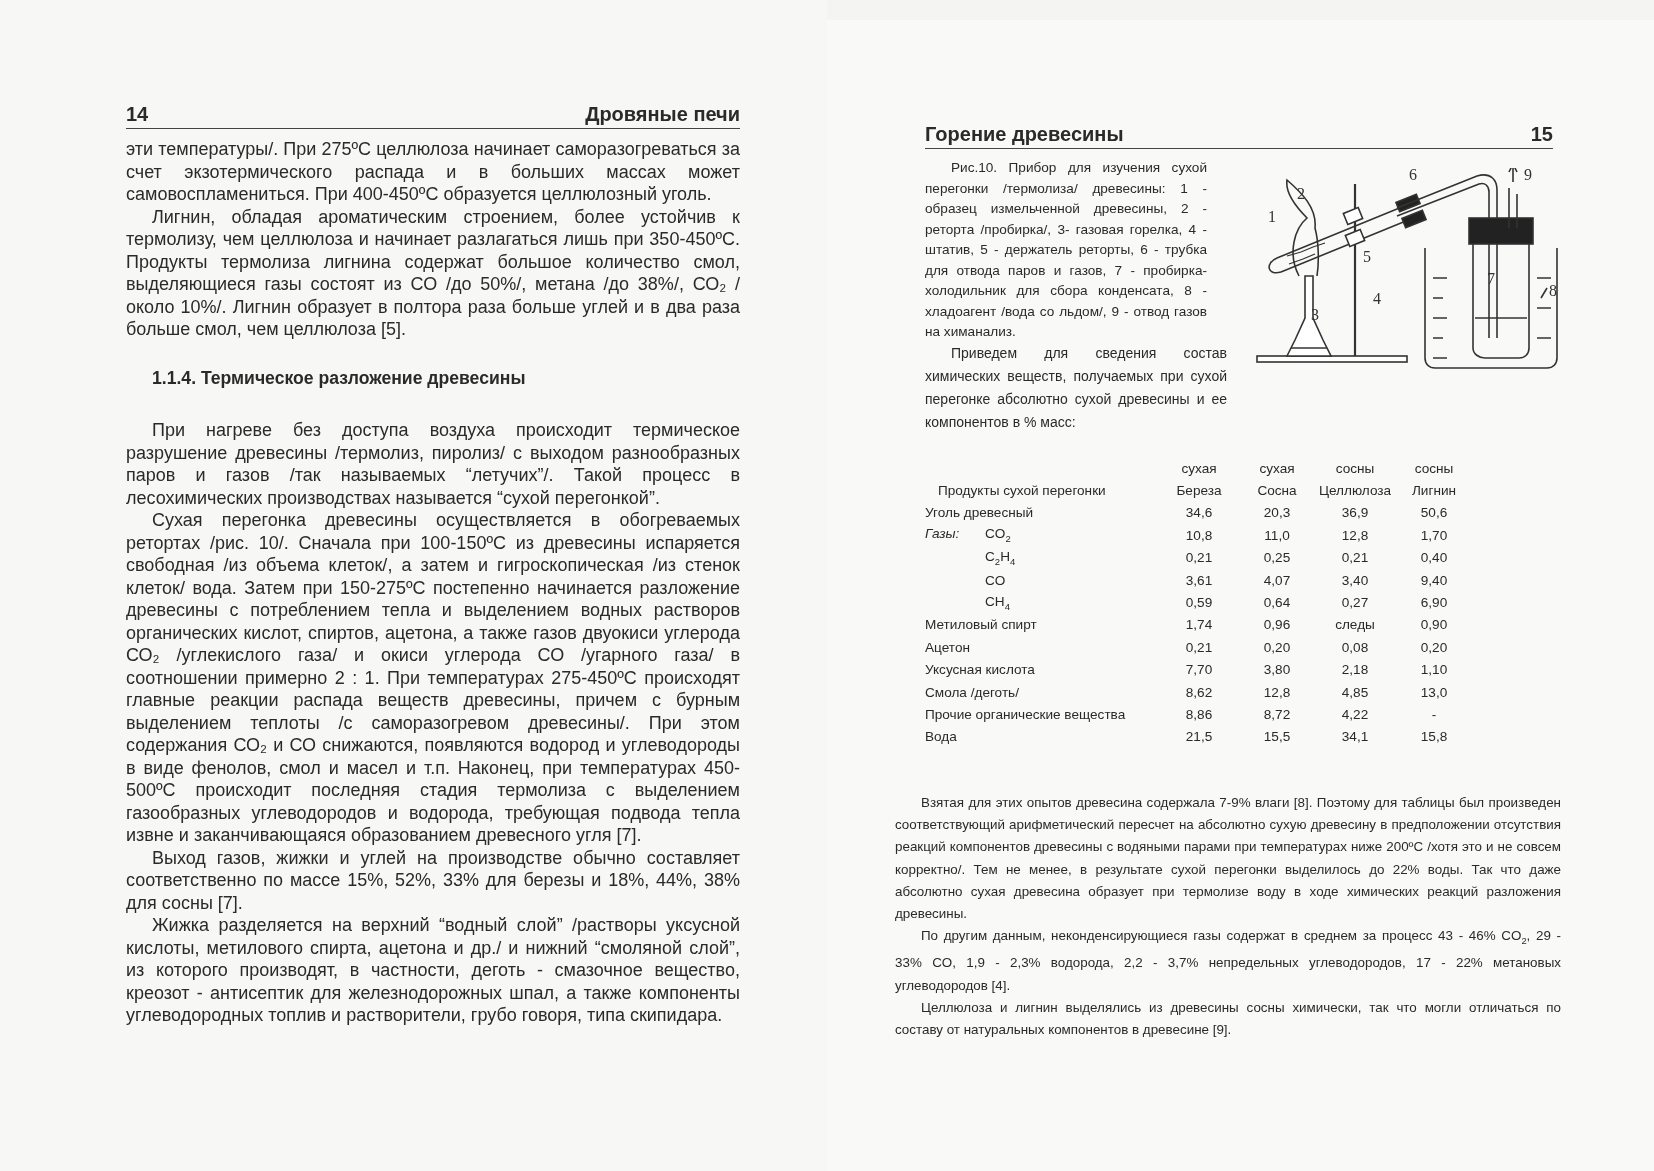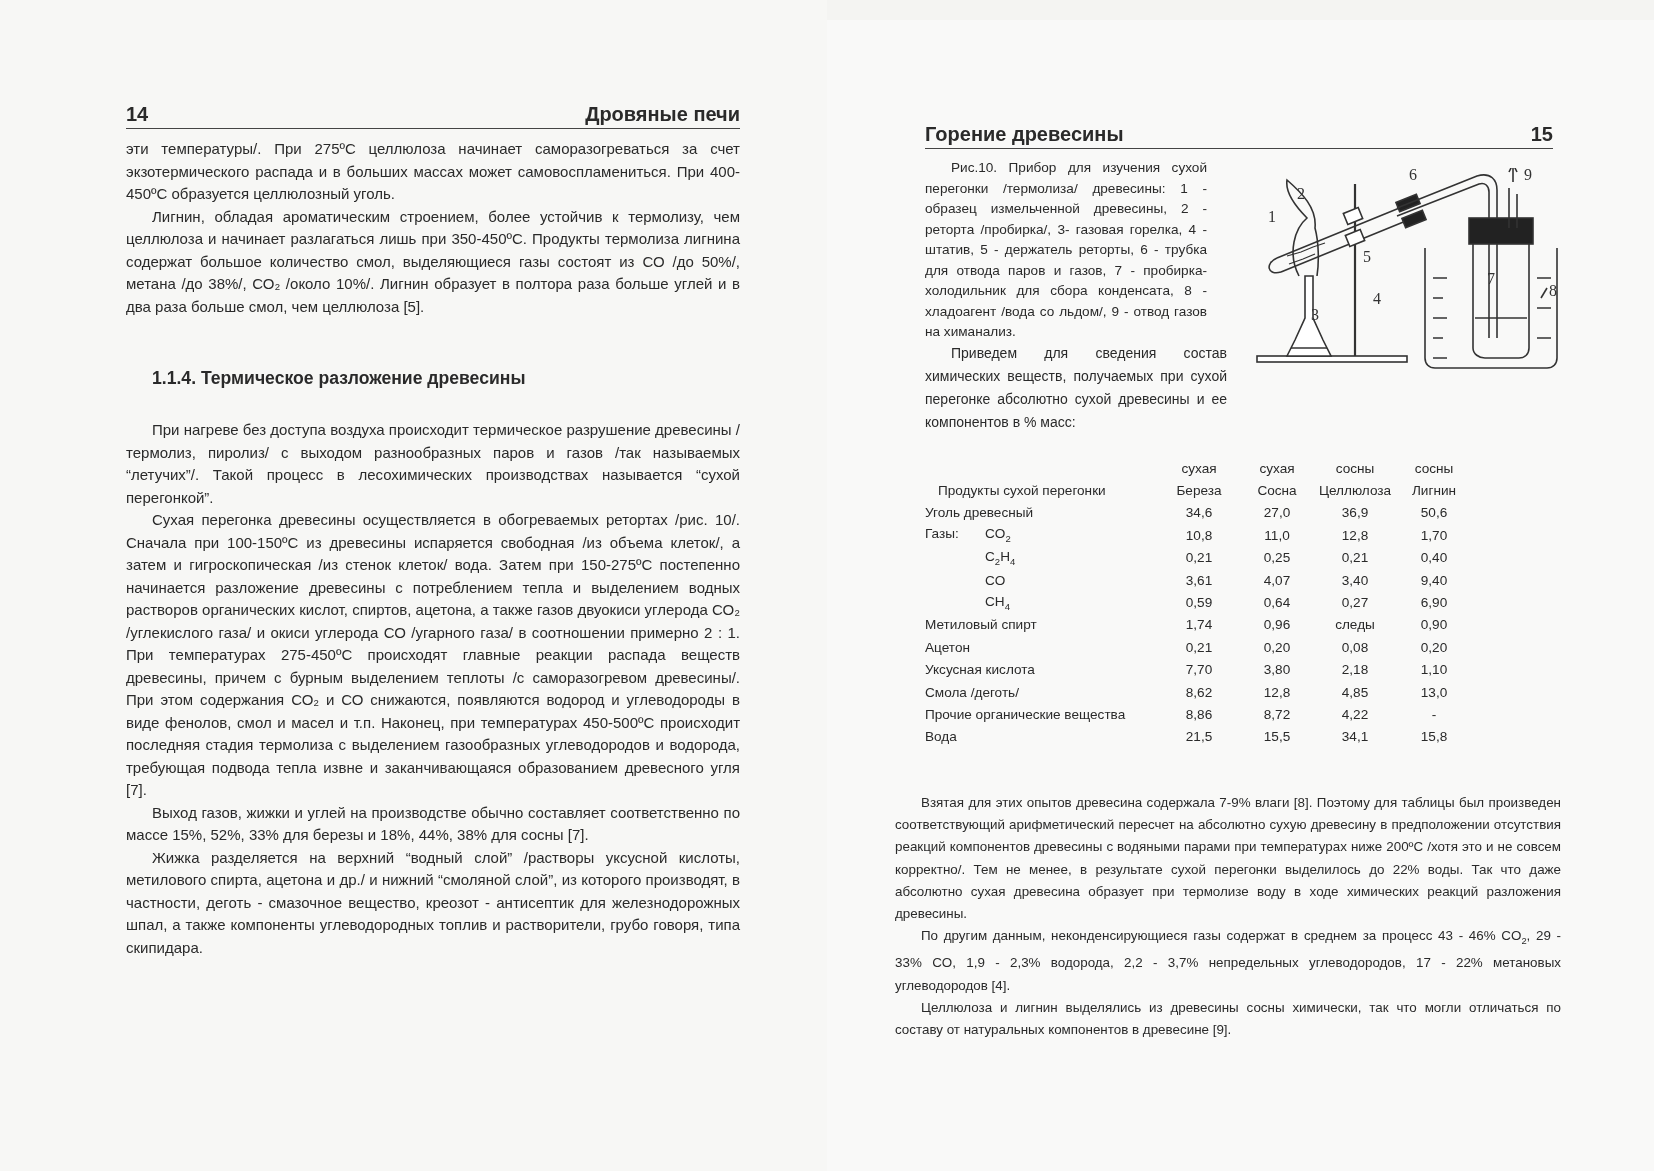--- a/index.html
+++ b/index.html
@@ -5,21 +5,21 @@
   html,body{margin:0;padding:0;}
   body{width:1654px;height:1171px;background:#f4f4f2;position:relative;overflow:hidden;
        font-family:"Liberation Sans","DejaVu Sans",sans-serif;color:#2a2a2a;}
   .page{position:absolute;top:0;height:1171px;}
   #left{left:0;width:827px;background:#f7f7f5;}
   #right{left:827px;width:827px;background:#f9f9f8;margin-top:20px;}
   .hdr{position:absolute;top:98px;height:30px;border-bottom:1.5px solid #444;display:flex;justify-content:space-between;align-items:flex-end;font-weight:bold;font-size:20px;}
   #left .hdr{left:126px;width:614px;}
   #right .hdr{left:98px;width:628px;}
   .hdr span{padding-bottom:2px;}
-  .ltext{position:absolute;left:126px;width:614px;font-size:15px;line-height:22.5px;text-align:justify;}
+  .ltext{position:absolute;left:126px;width:614px;font-size:18px;line-height:22.5px;text-align:justify;}
   .ltext p{margin:0;text-indent:0;}
   .ltext p.ind{text-indent:26px;}
   .sect{position:absolute;left:152px;top:368px;font-size:17.6px;font-weight:bold;}
   .rsmall{position:absolute;font-size:13.6px;line-height:20.5px;text-align:justify;}
   .rsmall p{margin:0;}
   .rsmall p.ind{text-indent:26px;}
   table.t{position:absolute;left:98px;top:437px;border-collapse:collapse;font-size:13.6px;}
   table.t td{padding:0;height:22.4px;white-space:nowrap;}
   table.t td.n{text-align:center;}
   .c0{width:222px;padding-left:38px !important;}
@@ -124,26 +124,26 @@
       <td class="n c1">Береза</td>
       <td class="n c2">Сосна</td>
       <td class="n c3">Целлюлоза</td>
       <td class="n c4">Лигнин</td>
     </tr>
     </tbody>
       <tbody id="tbody">
         <tr>
           <td>Уголь древесный</td>
           <td class="n">34,6</td>
-          <td class="n">27,0</td>
+          <td class="n">20,3</td>
           <td class="n">36,9</td>
           <td class="n">50,6</td>
         </tr>
         <tr>
-          <td style="padding-left: 0px;"><span style="display:inline-block;width:60px;">Газы:</span>CO<sub>2</sub></td>
+          <td style="padding-left: 0px;"><span style="display:inline-block;width:60px;font-style:italic;">Газы:</span>CO<sub>2</sub></td>
           <td class="n">10,8</td>
           <td class="n">11,0</td>
           <td class="n">12,8</td>
           <td class="n">1,70</td>
         </tr>
         <tr>
           <td style="padding-left: 0px;"><span style="display:inline-block;width:60px;"></span>C<sub>2</sub>H<sub>4</sub></td>
           <td class="n">0,21</td>
           <td class="n">0,25</td>
           <td class="n">0,21</td>

